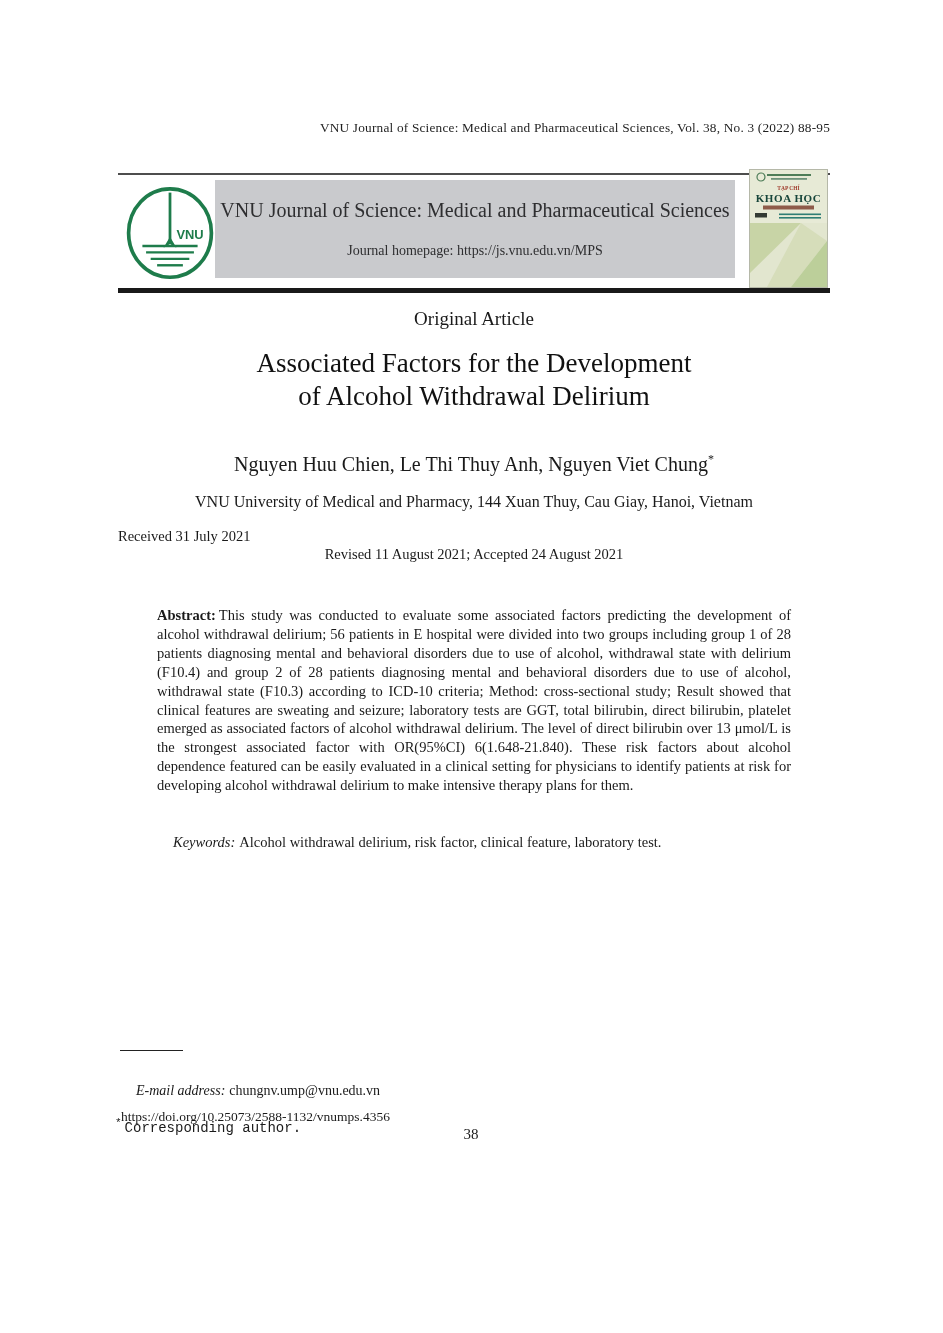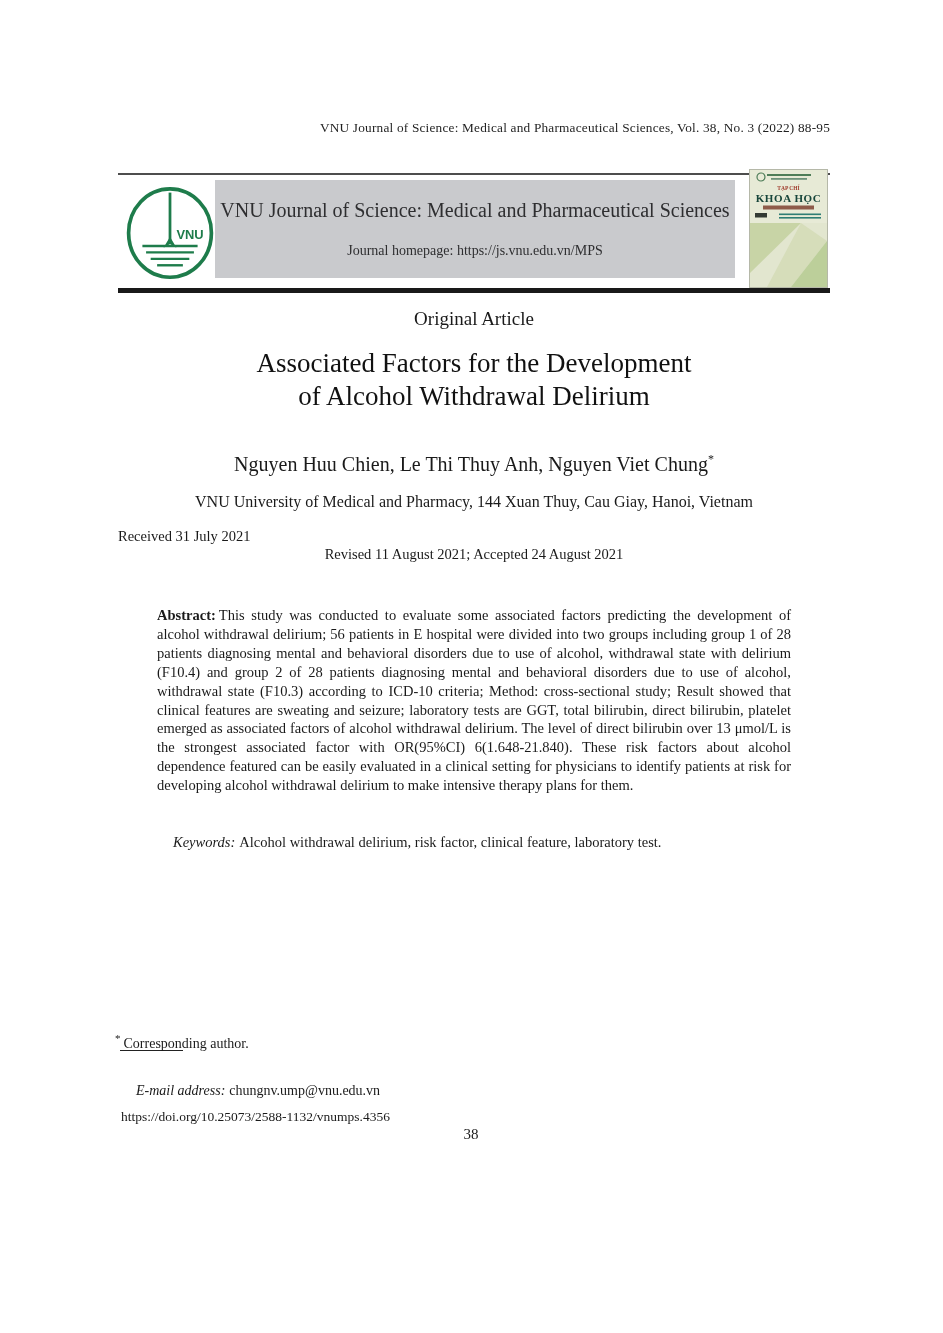--- a/index.html
+++ b/index.html
@@ -33,21 +33,21 @@
 
   
   .abstract{position:absolute;top:606px;left:157px;width:634px;font-size:14.5px;
     line-height:18.9px;text-align:justify;margin:0;}
   .abstract b{margin-right:3px;}
   .keywords{position:absolute;top:818px;left:157px;width:634px;font-size:14.5px;margin:16px;}
   .keywords i{margin-right:4px;}
 
   
   .fn-rule{position:absolute;top:1050px;left:120px;width:63px;height:0;border-top:1.5px solid #222;}
-  .fn-corresponding{position:absolute;top:1032px;left:115px;font-size:14px;}
+  .fn-corresponding{position:absolute;top:1117px;left:115px;font-size:14px;font-family:Liberation Mono, monospace;}
   .fn-corresponding sup{font-size:11px;margin-right:3px;}
   .fn-email{position:absolute;top:1083px;left:136px;font-size:14px;}
   .fn-email i{margin-right:4px;}
   .fn-doi{position:absolute;top:1109px;left:121px;font-size:13.5px;}
   .page-number{position:absolute;top:1126px;left:118px;width:706px;text-align:center;font-size:15px;}
 </style>
 </head>
 <body>
 
 <div class="page">

